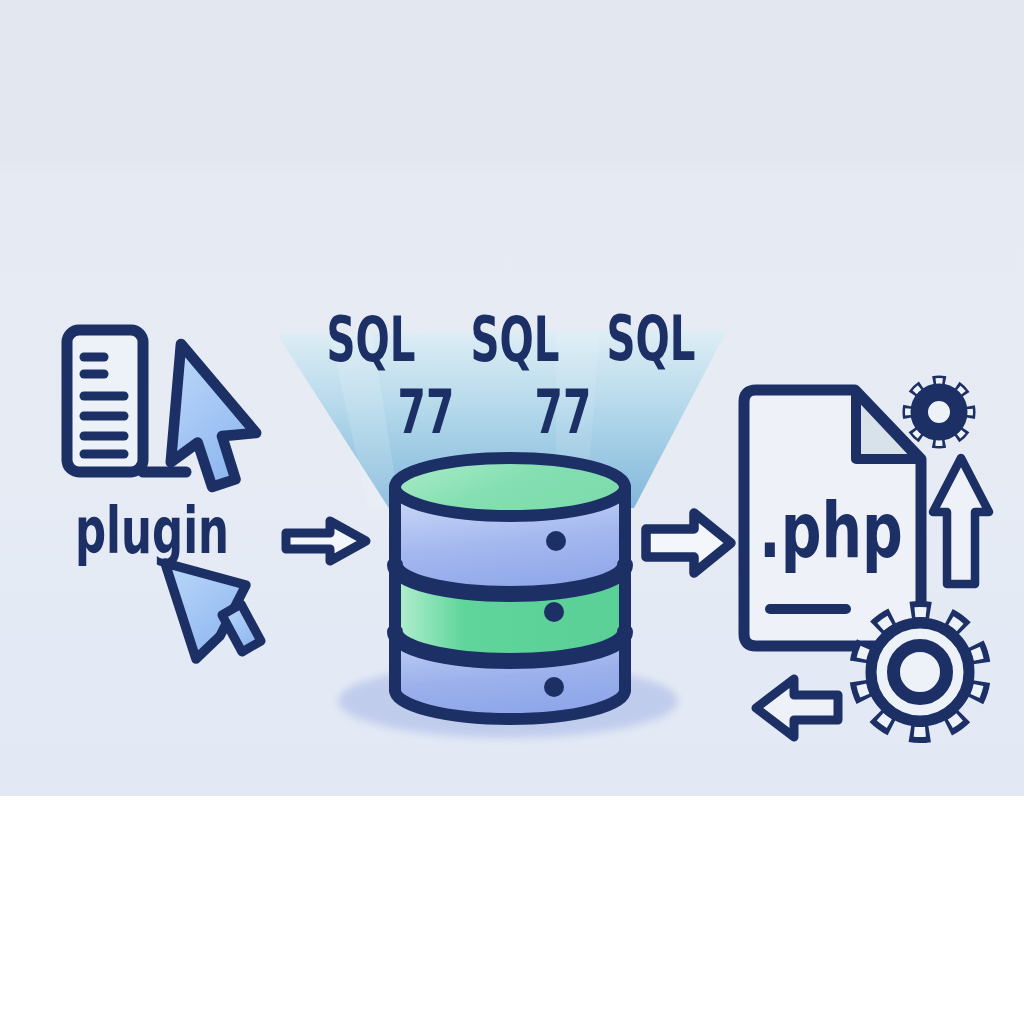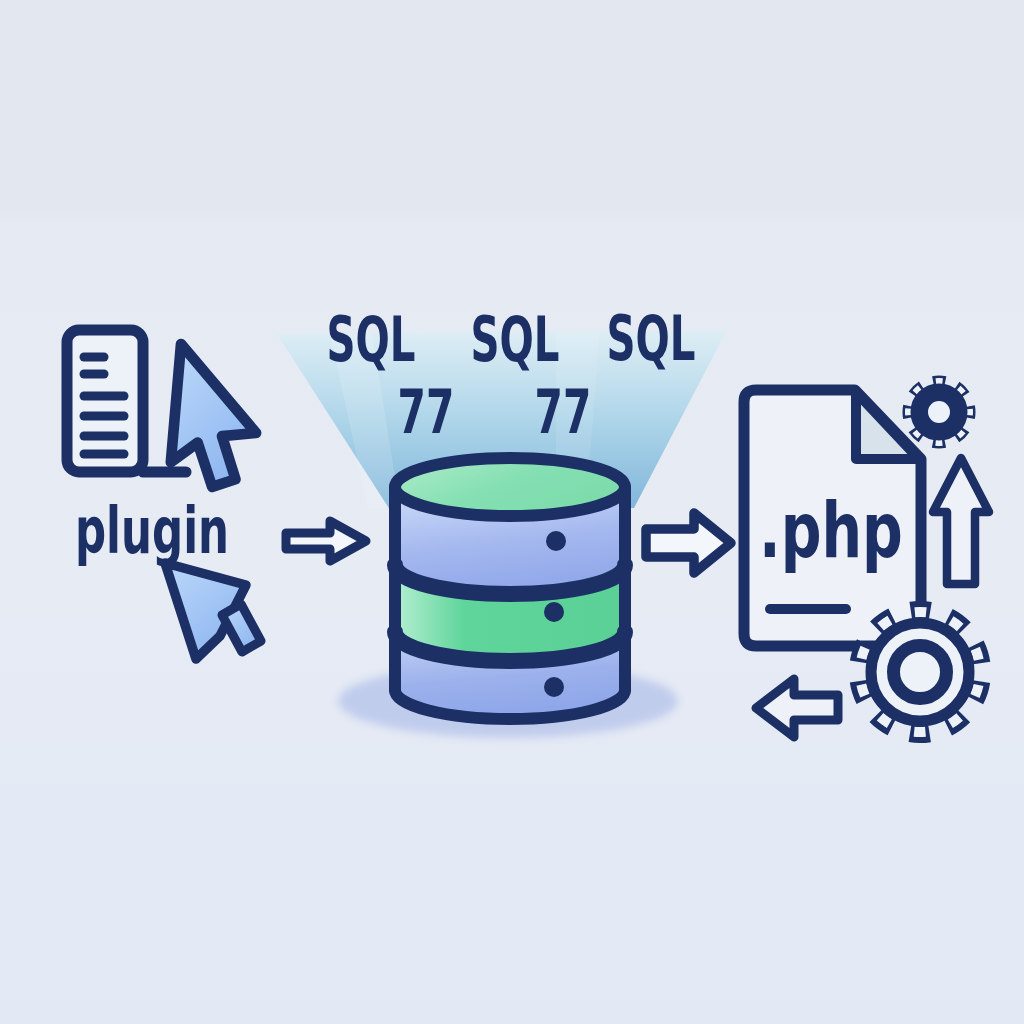--- a/index.html
+++ b/index.html
@@ -1,18 +1,18 @@
 <!DOCTYPE html>
 <html><head>
 <meta charset="utf-8">
 <style>
   html,body{margin:0;padding:0;}
   #canvas{
     position:relative;
-    width:1024px;height:1024px;
+    width:1024px;height:796px;
     overflow:hidden;
     background:linear-gradient(180deg,#e3e7f0 0%,#e3e7f0 20%,#e5eaf3 22%,#e6ebf4 58%,#e2e9f5 100%);
     font-family:"DejaVu Sans",sans-serif;
   }
   #art{position:absolute;left:0;top:0;}
   .label-text{
     font-family:"DejaVu Sans",sans-serif;
     font-weight:bold;
     fill:#1c3066;
   }

